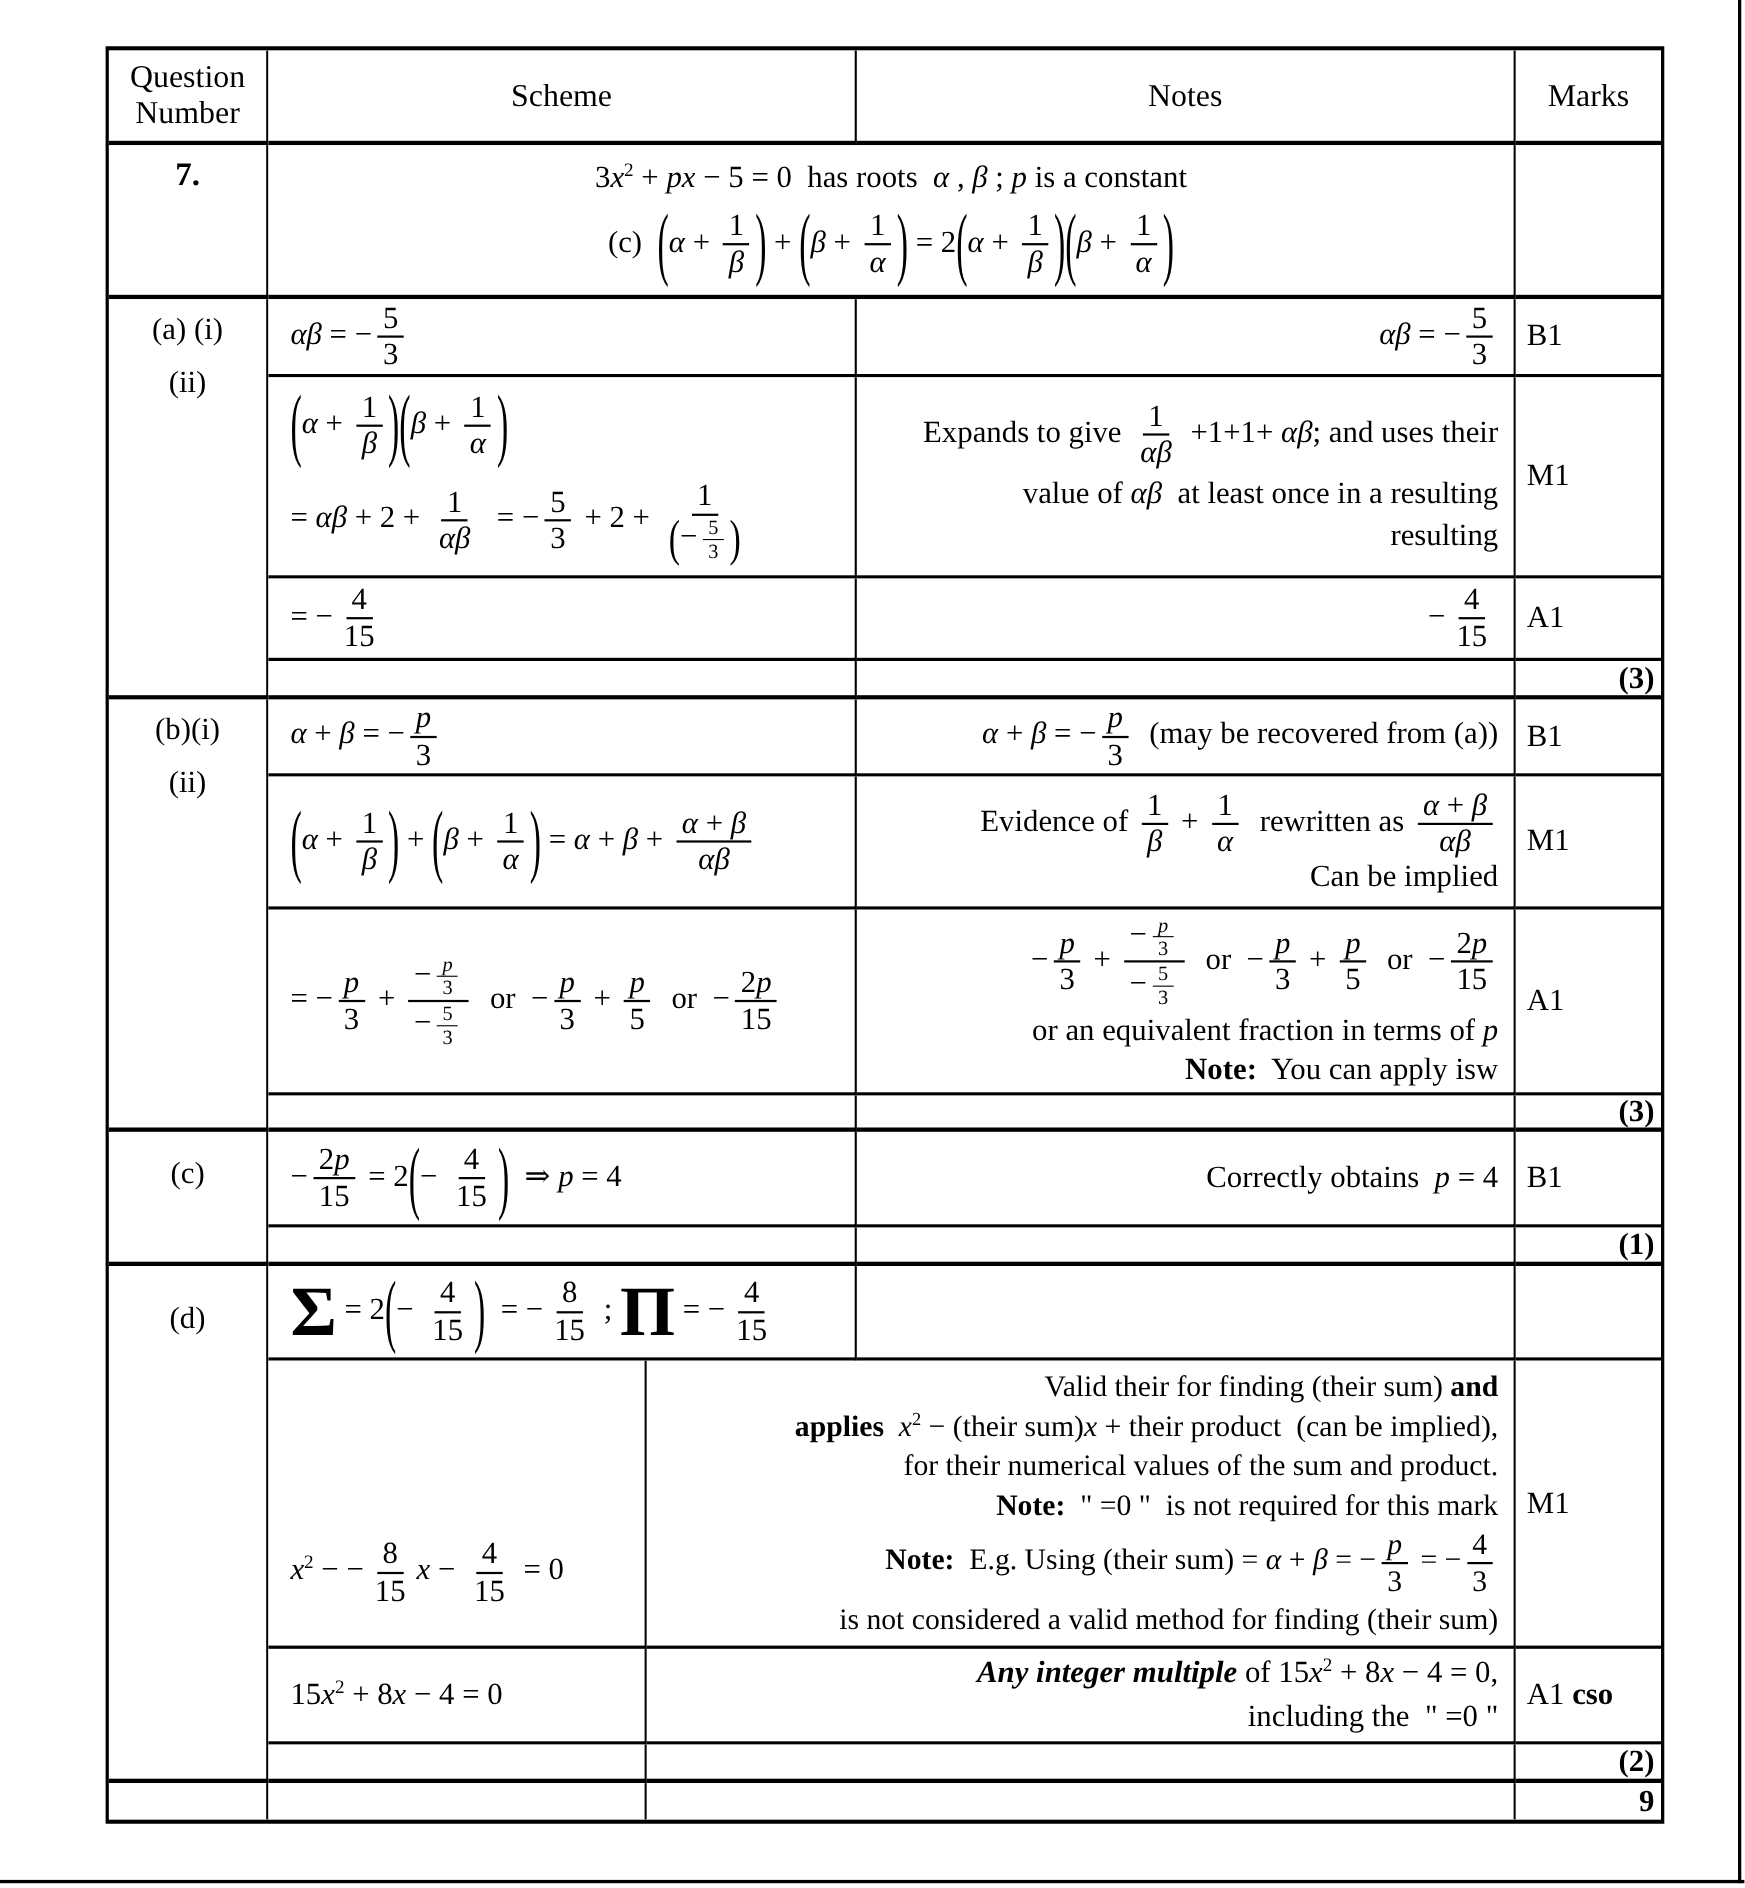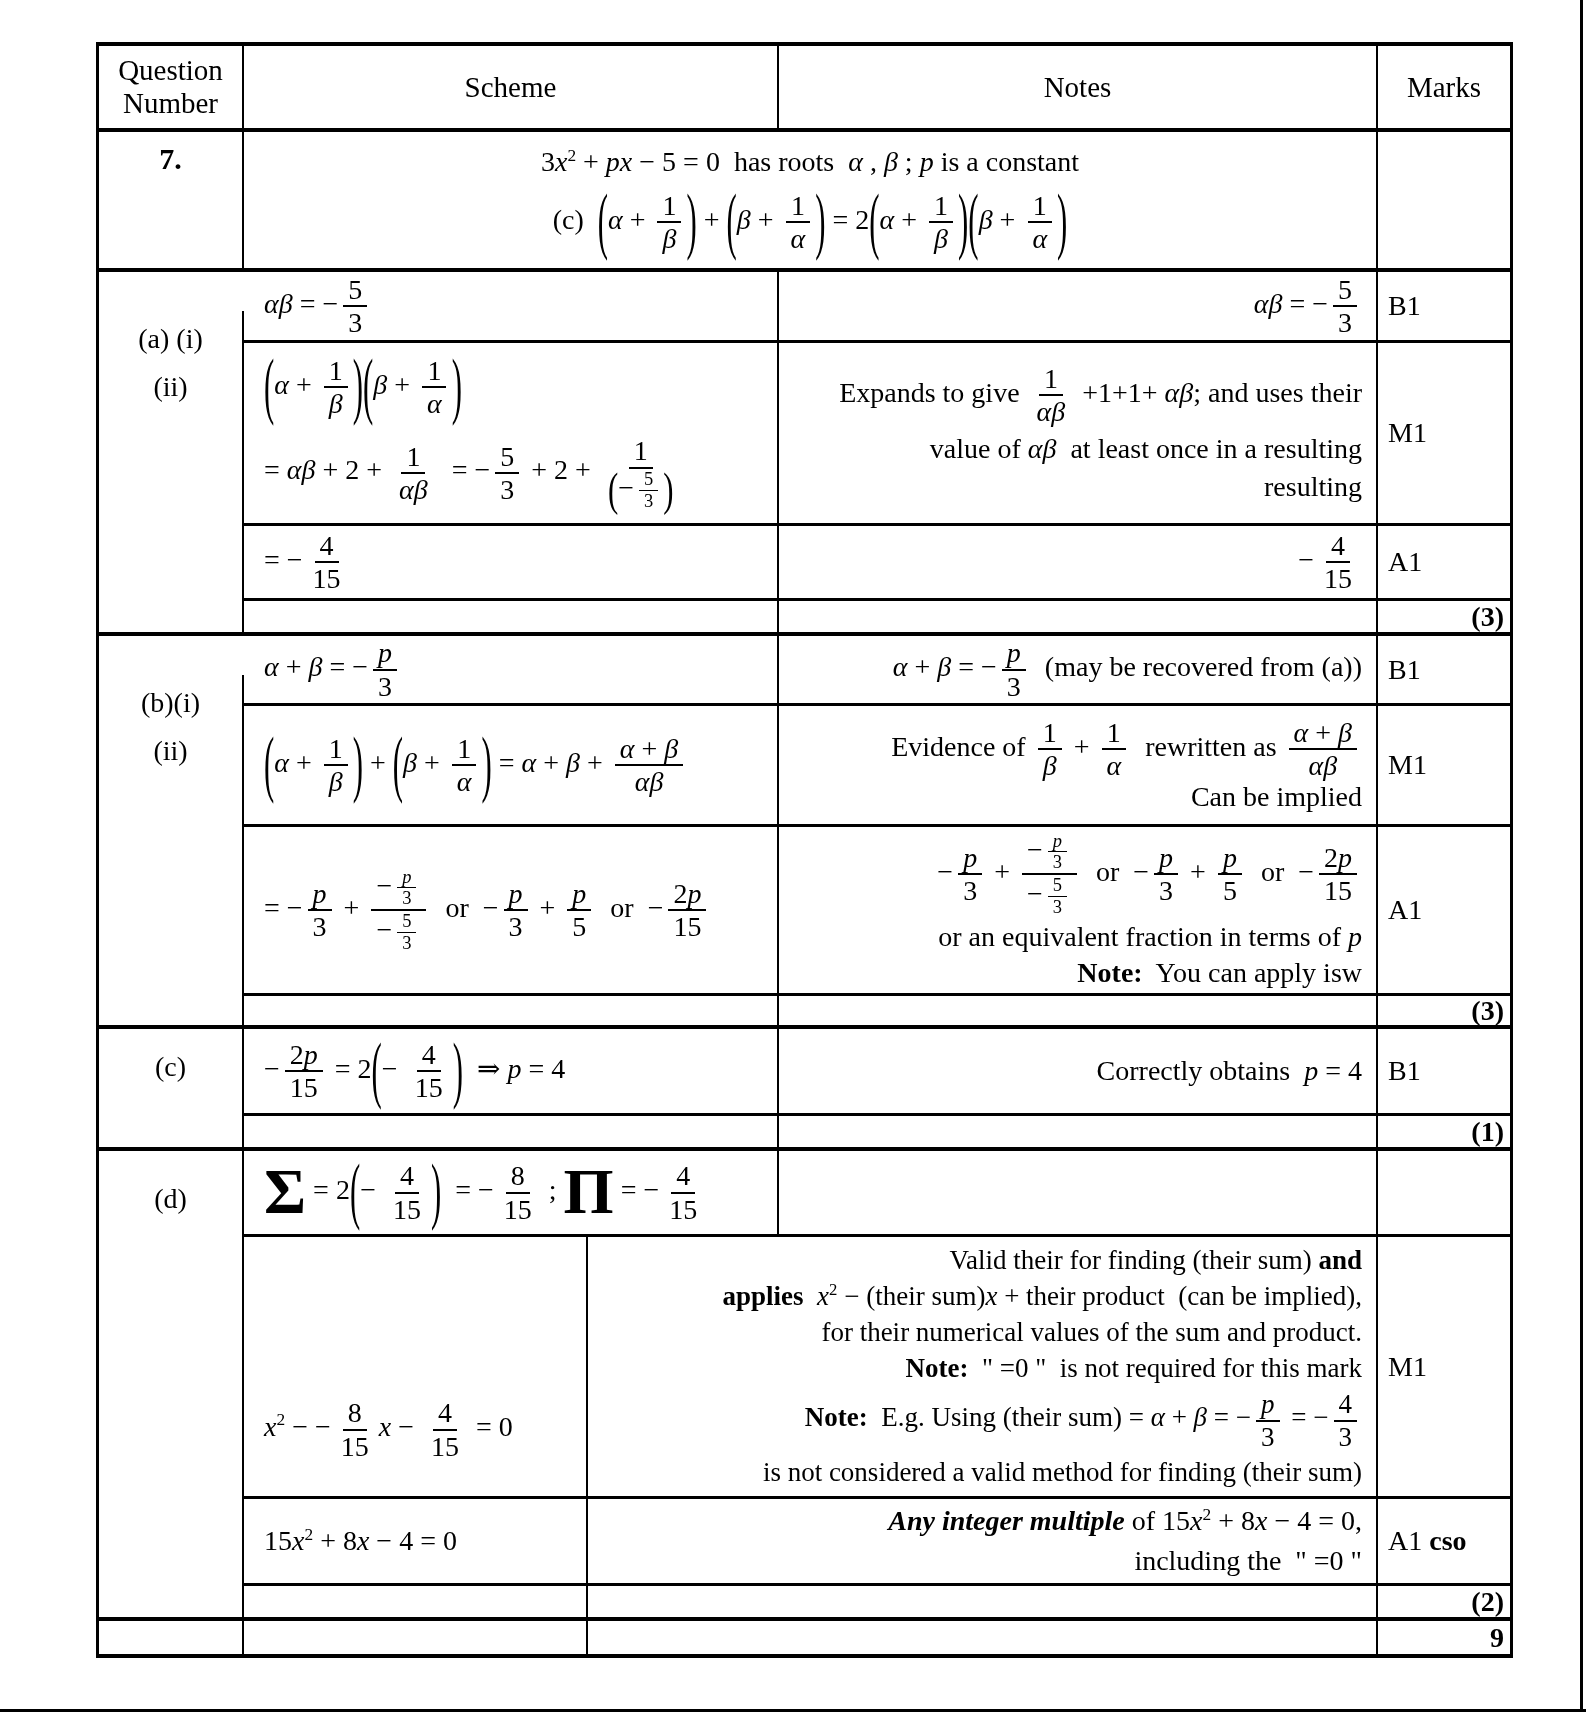--- a/index.html
+++ b/index.html
@@ -51,21 +51,21 @@
   #q7-body .line{margin:6px 0;}
   .qnlabel{font-size:28px;}
   .qngap{margin-top:16px;}
   #a-ii-scheme .line{margin:8px 0;}
   #a-ii-notes .line{margin:3px 0;}
   #b-a1-notes .line{margin:2px 0;}
   #d-m1-notes{font-size:27px;padding-top:6px;padding-bottom:6px;justify-content:space-between;}
   #d-m1-notes .line{margin:2px 0;}
   #d-m1-scheme{justify-content:flex-end;padding-bottom:34px;}
   #d-a1-notes .line{margin:4px 0;}
-  #qn-a,#qn-b{padding-top:12px;margin-top:39px;}
+  #qn-a,#qn-b{padding-top:12px;}
   #qn-c{padding-top:22px;}
   #qn-d{padding-top:32px;}
 </style>
 </head>
 <body>
 
 <div id="stage">
   <div id="mstable">
 
     <div class="cell center thick hdr" id="h-qn" style="grid-column:1/2;grid-row:1;">

